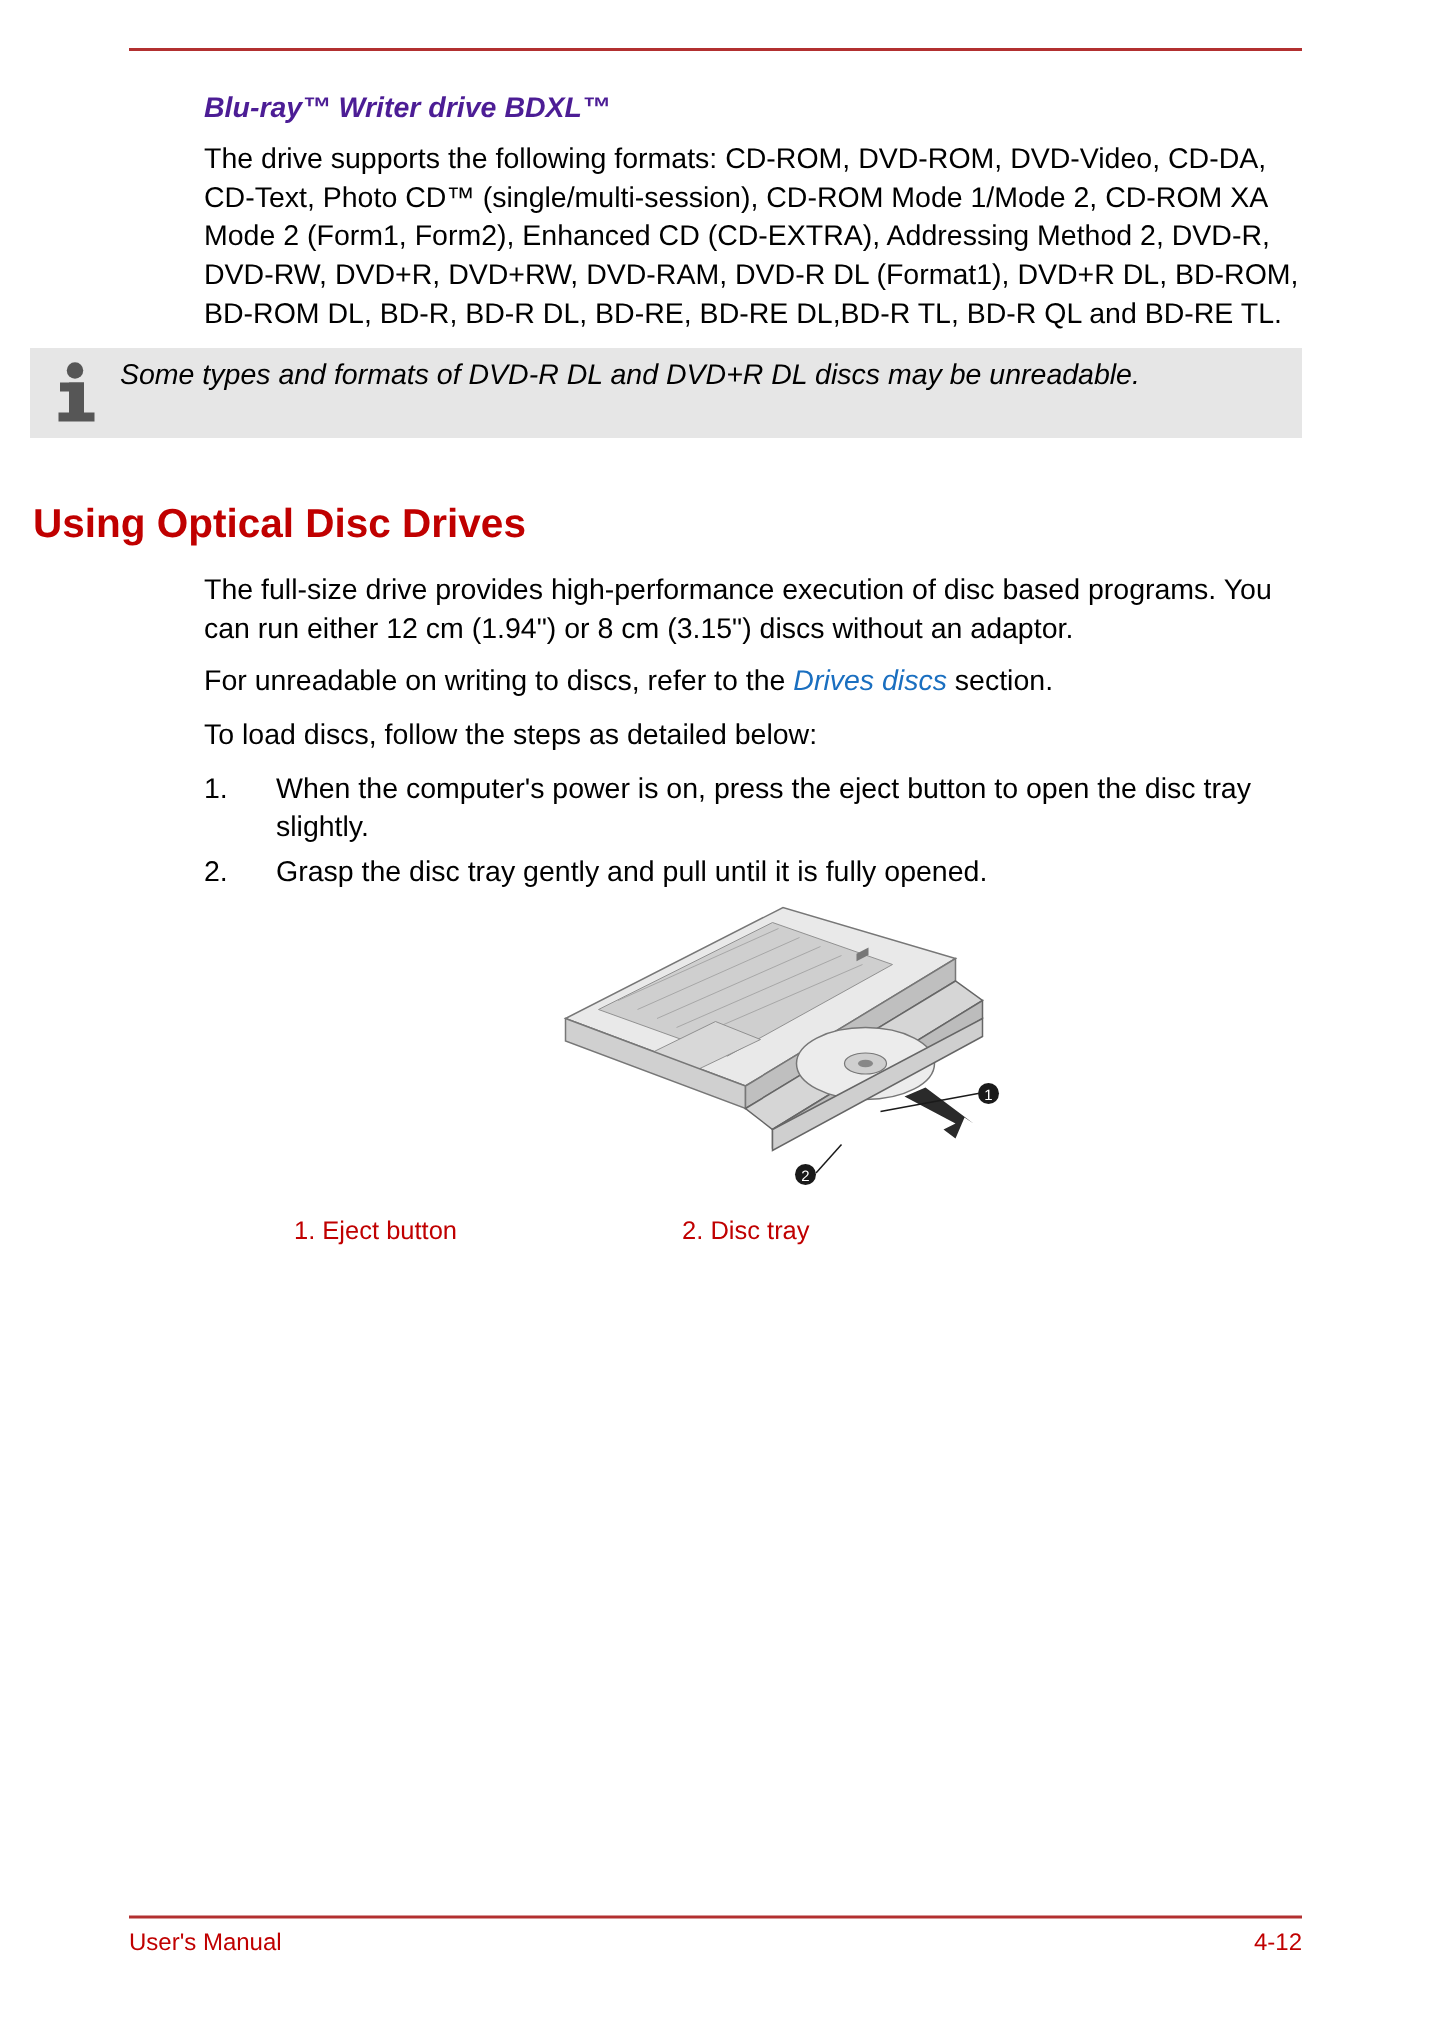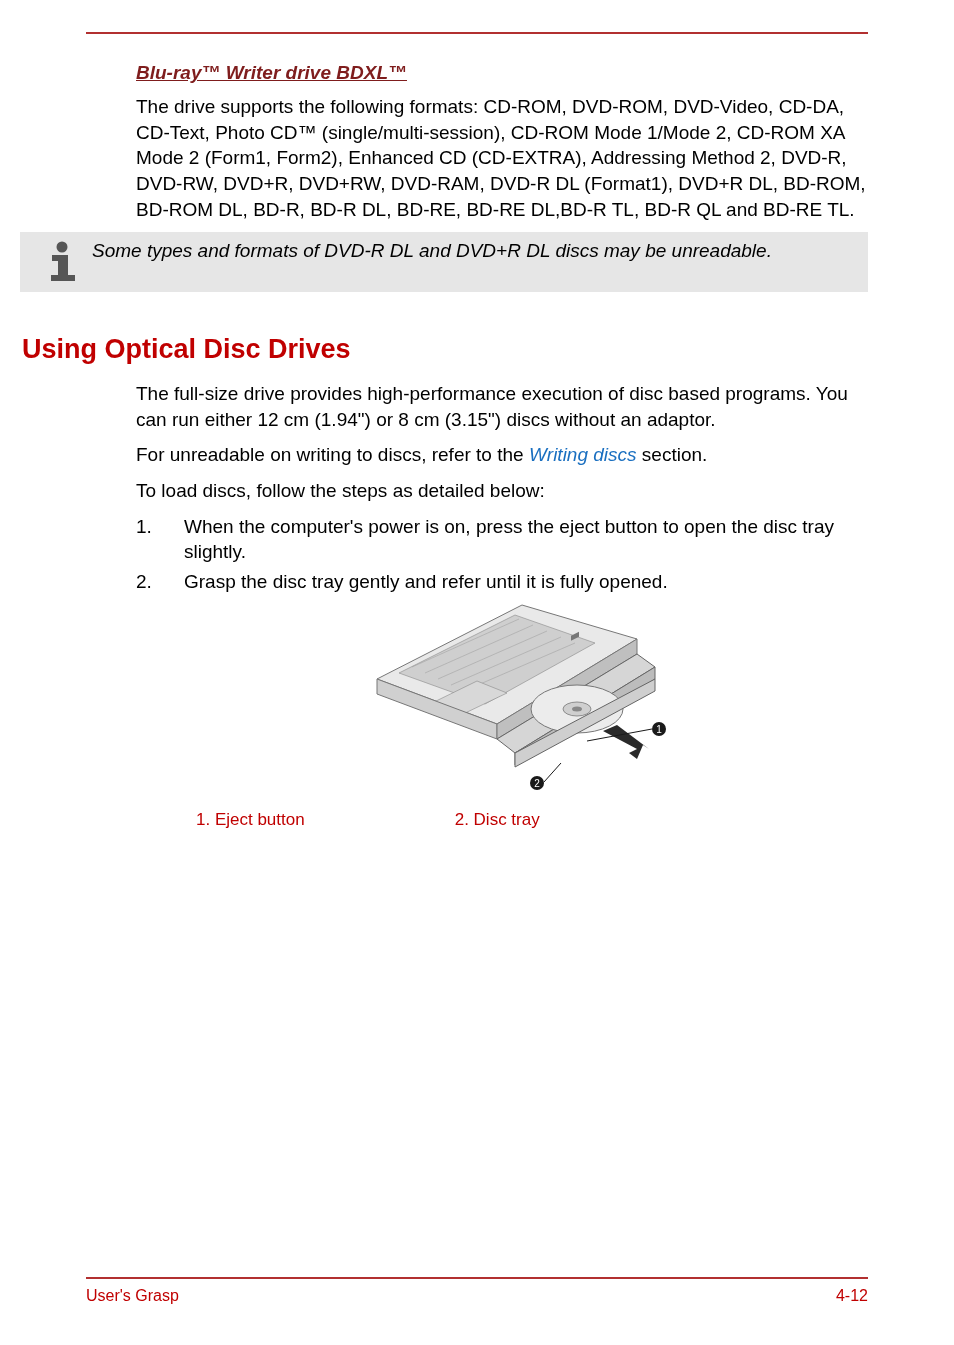--- a/index.html
+++ b/index.html
@@ -16,36 +16,35 @@
     padding: 32px 86px 0 86px;
   }
   .top-rule {
     border-top: 2px solid #b23030;
     margin-bottom: 28px;
   }
   .content-indent {
     margin-left: 50px;
   }
   .sub-heading {
-    color: #7f1d1d;
+    color: #4c1d95;
     font-weight: bold;
     font-style: italic;
     font-size: 19px;
     margin-bottom: 10px;
-    text-decoration: underline;
   }
   .body-para {
     line-height: 1.35;
     margin-bottom: 10px;
   }
   .note-block {
     background: #e6e6e6;
     display: flex;
     align-items: flex-start;
-    padding: 6px 8px 10px 12px;
+    padding: 6px 8px 10px 0;
     margin-left: -66px;
     margin-top: 6px;
   }
   .note-icon {
     width: 60px;
     flex: 0 0 60px;
     display: flex;
     justify-content: center;
     align-items: flex-start;
     padding-top: 2px;
@@ -143,33 +142,33 @@
     </div>
     <div class="note-text">Some types and formats of DVD-R DL and DVD+R DL discs may be unreadable.</div>
   </div>
 
   <div class="h2-heading">Using Optical Disc Drives</div>
 
   <div class="content-indent">
     <p class="body-para">The full-size drive provides high-performance execution of disc based programs. You can run either 12 cm (1.94") or 8 cm (3.15") discs without an adaptor.</p>
 
     <p class="body-para">
-      <span>For unreadable on writing to discs, refer to the </span><span class="link">Writing discs</span><span> section.</span>
+      <span>For unreadable on writing to discs, refer to the </span><span class="link">Drives discs</span><span> section.</span>
     </p>
 
     <p class="body-para">To load discs, follow the steps as detailed below:</p>
 
     <ol class="steps" style="list-style:none;">
       <li>
         <span class="num">1.</span>
         <span>When the computer's power is on, press the eject button to open the disc tray slightly.</span>
       </li>
       <li>
         <span class="num">2.</span>
-        <span>Grasp the disc tray gently and refer until it is fully opened.</span>
+        <span>Grasp the disc tray gently and pull until it is fully opened.</span>
       </li>
     </ol>
 
 
     <div class="figure">
       <svg width="330" height="200" viewBox="0 0 330 200">
 
         <polygon points="40,80 185,6 300,40 160,125" fill="#e9e9e9" stroke="#777" stroke-width="1"></polygon>
 
         <polygon points="62,74 178,16 258,44 148,105" fill="#cfcfcf" stroke="#888" stroke-width="0.6"></polygon>
@@ -216,16 +215,16 @@
     <div class="legend-row">
       <span>1. Eject button</span>
       <span>2. Disc tray</span>
     </div>
   </div>
 </div>
 
 <div class="footer">
   <div class="rule"></div>
   <div class="row">
-    <span>User's Grasp</span>
+    <span>User's Manual</span>
     <span>4-12</span>
   </div>
 </div>
 
 </body></html>

